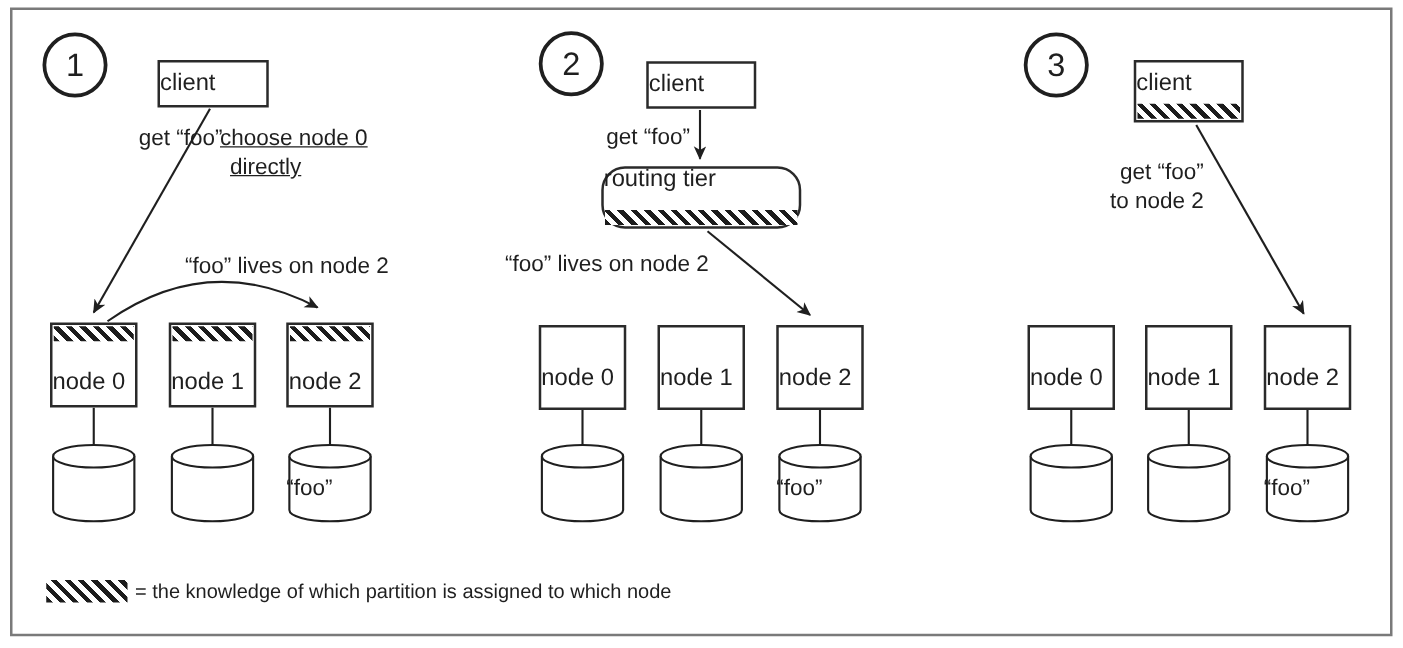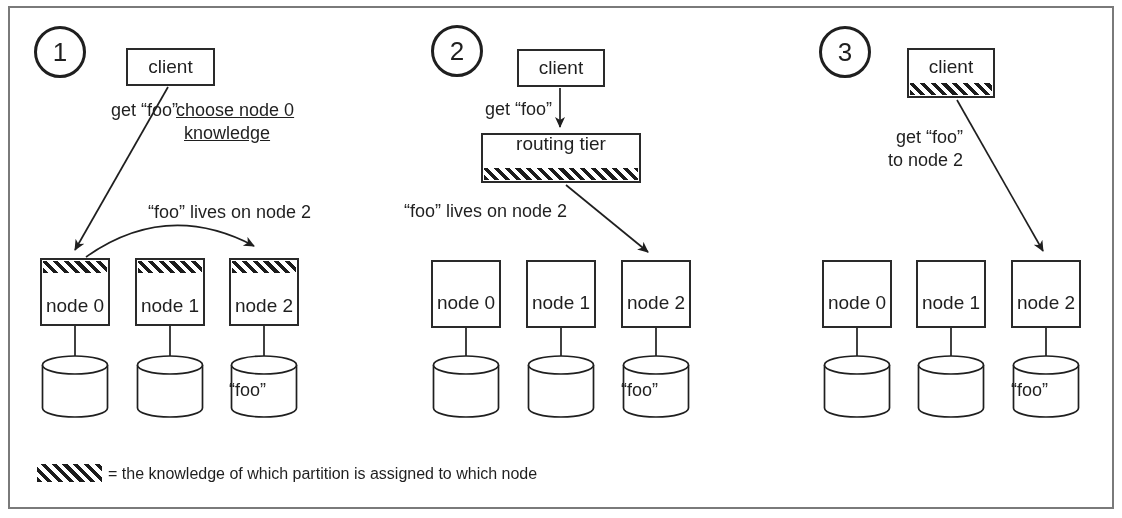--- a/index.html
+++ b/index.html
@@ -13,21 +13,21 @@
     border:2px solid #7a7a7a; background:#ffffff;
   }
   .svg-layer { position:absolute; left:0; top:0; width:1122px; height:518px; }
   .badge {
     position:absolute; width:52px; height:52px; border:3px solid #1f1f1f;
     border-radius:50%; display:flex; align-items:center; justify-content:center;
     font-size:26px; background:#fff;
   }
   .box {
     position:absolute; border:2px solid #2a2a2a; background:#fff;
-    display:flex; align-items:center; justify-content:center; font-size:19px;
+    display:flex; align-items:center; justify-content:flex-start; font-size:19px;
   }
   .hatch {
     background-image: repeating-linear-gradient(45deg,
       #1c1c1c 0px, #1c1c1c 3.6px, #ffffff 3.6px, #ffffff 7.6px);
   }
   .hatch-strip { position:absolute; left:1px; right:1px; height:12px; }
   .hatch-strip.top { top:1px; }
   .hatch-strip.bottom { bottom:1px; }
   .lbl { position:absolute; font-size:18px; line-height:23px; white-space:nowrap; }
   .lbl.center { text-align:left; }
@@ -105,21 +105,21 @@
 
   <div class="badge" style="left:34px; top:26px;">
     <span>1</span>
   </div>
   <div class="box" style="left:126px; top:48px; width:89px; height:38px;">
     <span>client</span>
   </div>
   <div class="lbl right" style="left:62px; top:99px; width:116px;">get “foo”</div>
   <div class="lbl" style="left:176px; top:99px;text-decoration:underline;">
     <div>choose node 0</div>
-    <div style="padding-left:8px;">knowledge</div>
+    <div style="padding-left:8px;">directly</div>
   </div>
   <div class="lbl center" style="left:148px; top:201px; width:186px;">“foo” lives on node 2</div>
 
   <div class="box" style="left:40px; top:258px; width:70px; height:68px; padding-top:10px;">
     <div class="hatch-strip top hatch"></div>
     <span class="node-label">node 0</span>
   </div>
   <div class="box" style="left:135px; top:258px; width:70px; height:68px; padding-top:10px;">
     <div class="hatch-strip top hatch"></div>
     <span class="node-label">node 1</span>
@@ -130,21 +130,21 @@
   </div>
   <div class="lbl center" style="left:229px; top:379px; width:70px;">“foo”</div>
 
   <div class="badge" style="left:431px; top:25px;">
     <span>2</span>
   </div>
   <div class="box" style="left:517px; top:49px; width:88px; height:38px;">
     <span>client</span>
   </div>
   <div class="lbl right" style="left:434px; top:98px; width:118px;">get “foo”</div>
-  <div class="box" style="left:481px; top:133px; width:160px; height:50px; padding-bottom:28px;">
+  <div class="box" style="left:481px; top:133px; width:160px; height:50px; padding-bottom:28px;border-radius:19px;">
     <div class="hatch-strip bottom hatch"></div>
     <span>routing tier</span>
   </div>
   <div class="lbl center" style="left:404px; top:200px; width:180px;">“foo” lives on node 2</div>
 
   <div class="box" style="left:431px; top:260px; width:70px; height:68px;">
     <span class="node-label">node 0</span>
   </div>
   <div class="box" style="left:526px; top:260px; width:70px; height:68px;">
     <span class="node-label">node 1</span>

